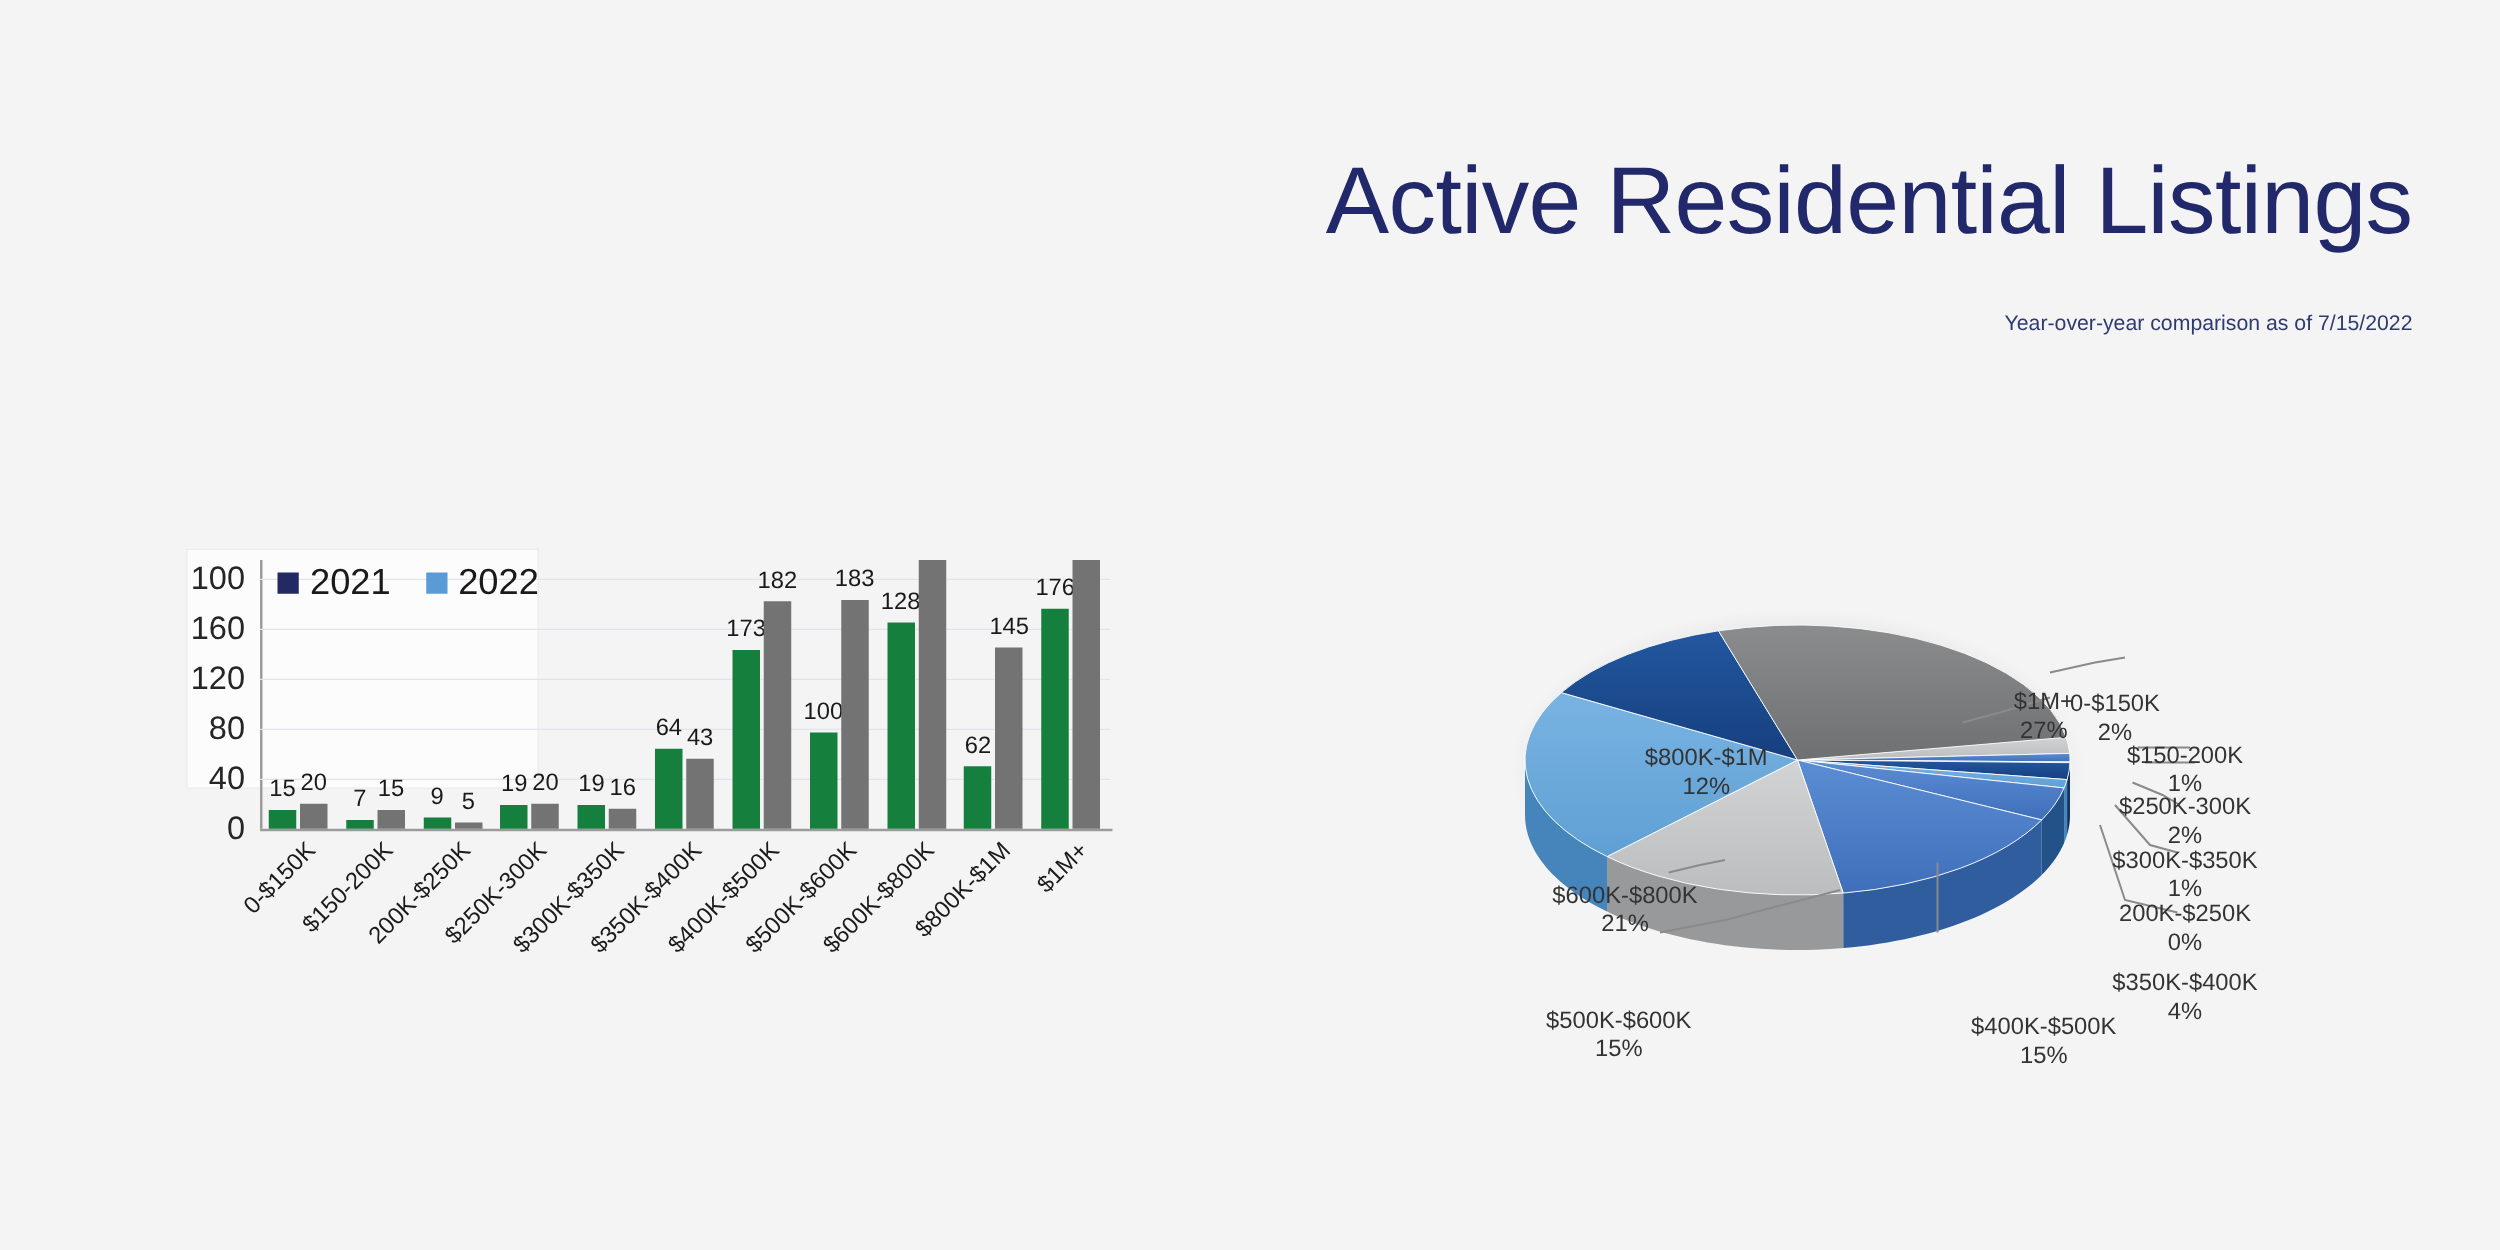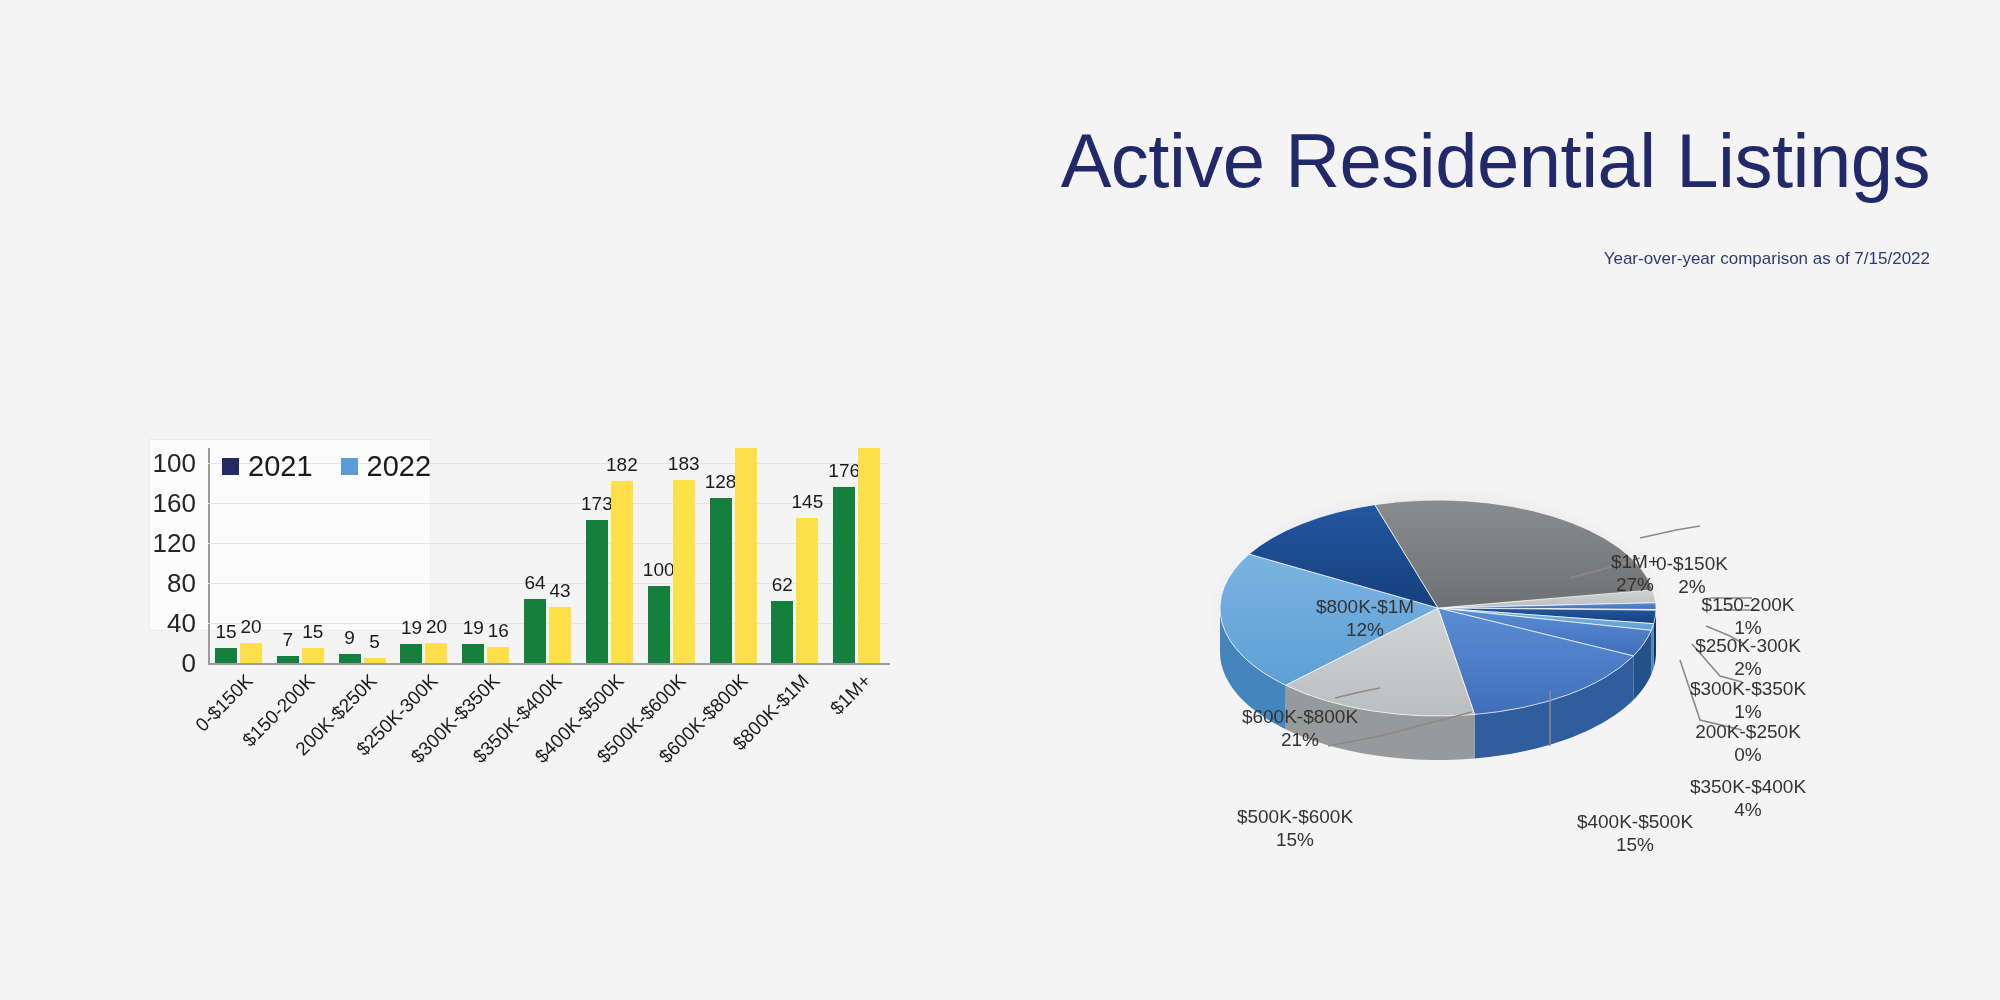--- a/index.html
+++ b/index.html
@@ -107,21 +107,21 @@
     position: absolute;
     bottom: 0;
     height: 215px;
   }
   .bar {
     position: absolute;
     bottom: 0;
     width: 22px;
   }
   .bar.y2021 { left: 7px;  background: #15803d; }
-  .bar.y2022 { left: 32px; background: #fde047; }
+  .bar.y2022 { left: 32px; background: #737373; }
   .bar-label {
     position: absolute;
     bottom: 100%;
     left: 50%;
     transform: translateX(-50%);
     margin-bottom: 5px;
     font-size: 19px;
     color: #1a1a1a;
     white-space: nowrap;
   }
@@ -275,21 +275,21 @@
             <span class="bar-label">183</span>
           </div>
         </div>
         <div class="group" style="left: 494.545px; width: 61.8182px;">
           <div class="bar y2021" style="height: 165px;">
             <span class="bar-label">128</span>
           </div>
           <div class="bar y2022" style="height: 215px;"></div>
         </div>
         <div class="group" style="left: 556.364px; width: 61.8182px;">
-          <div class="bar y2021" style="height: 62px;">
+          <div class="bar y2021" style="height: 50px;">
             <span class="bar-label">62</span>
           </div>
           <div class="bar y2022" style="height: 145px;">
             <span class="bar-label">145</span>
           </div>
         </div>
         <div class="group" style="left: 618.182px; width: 61.8182px;">
           <div class="bar y2021" style="height: 176px;">
             <span class="bar-label">176</span>
           </div>

